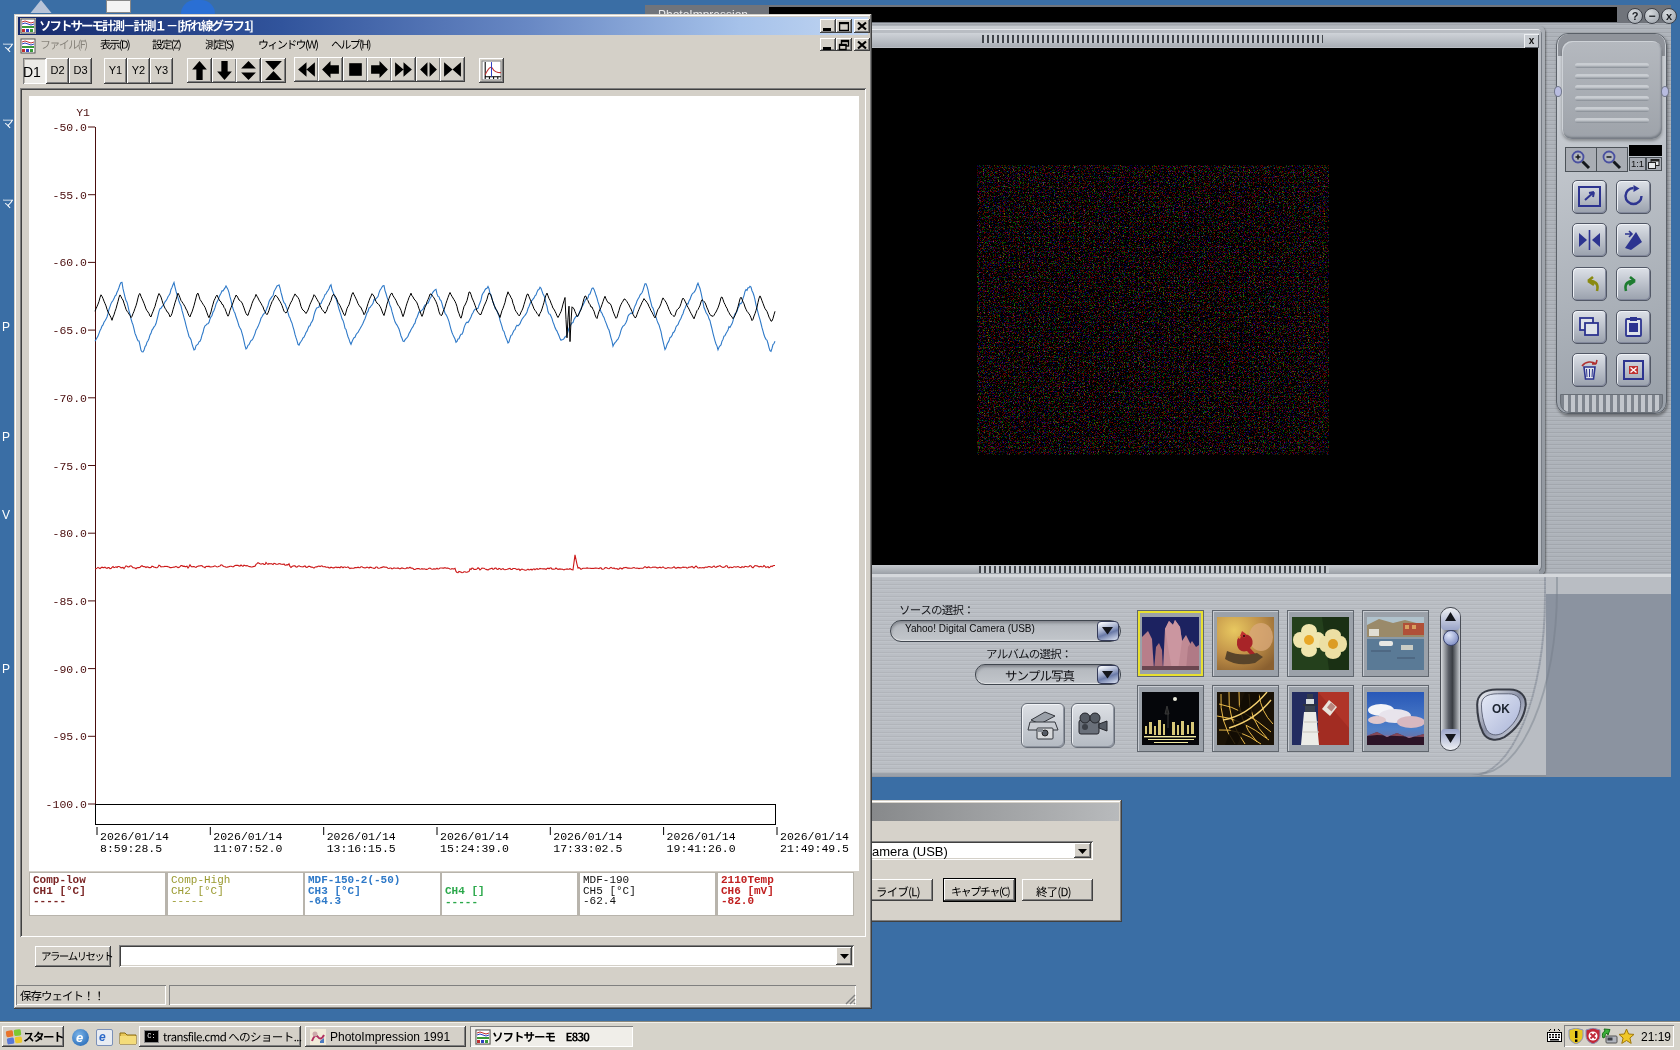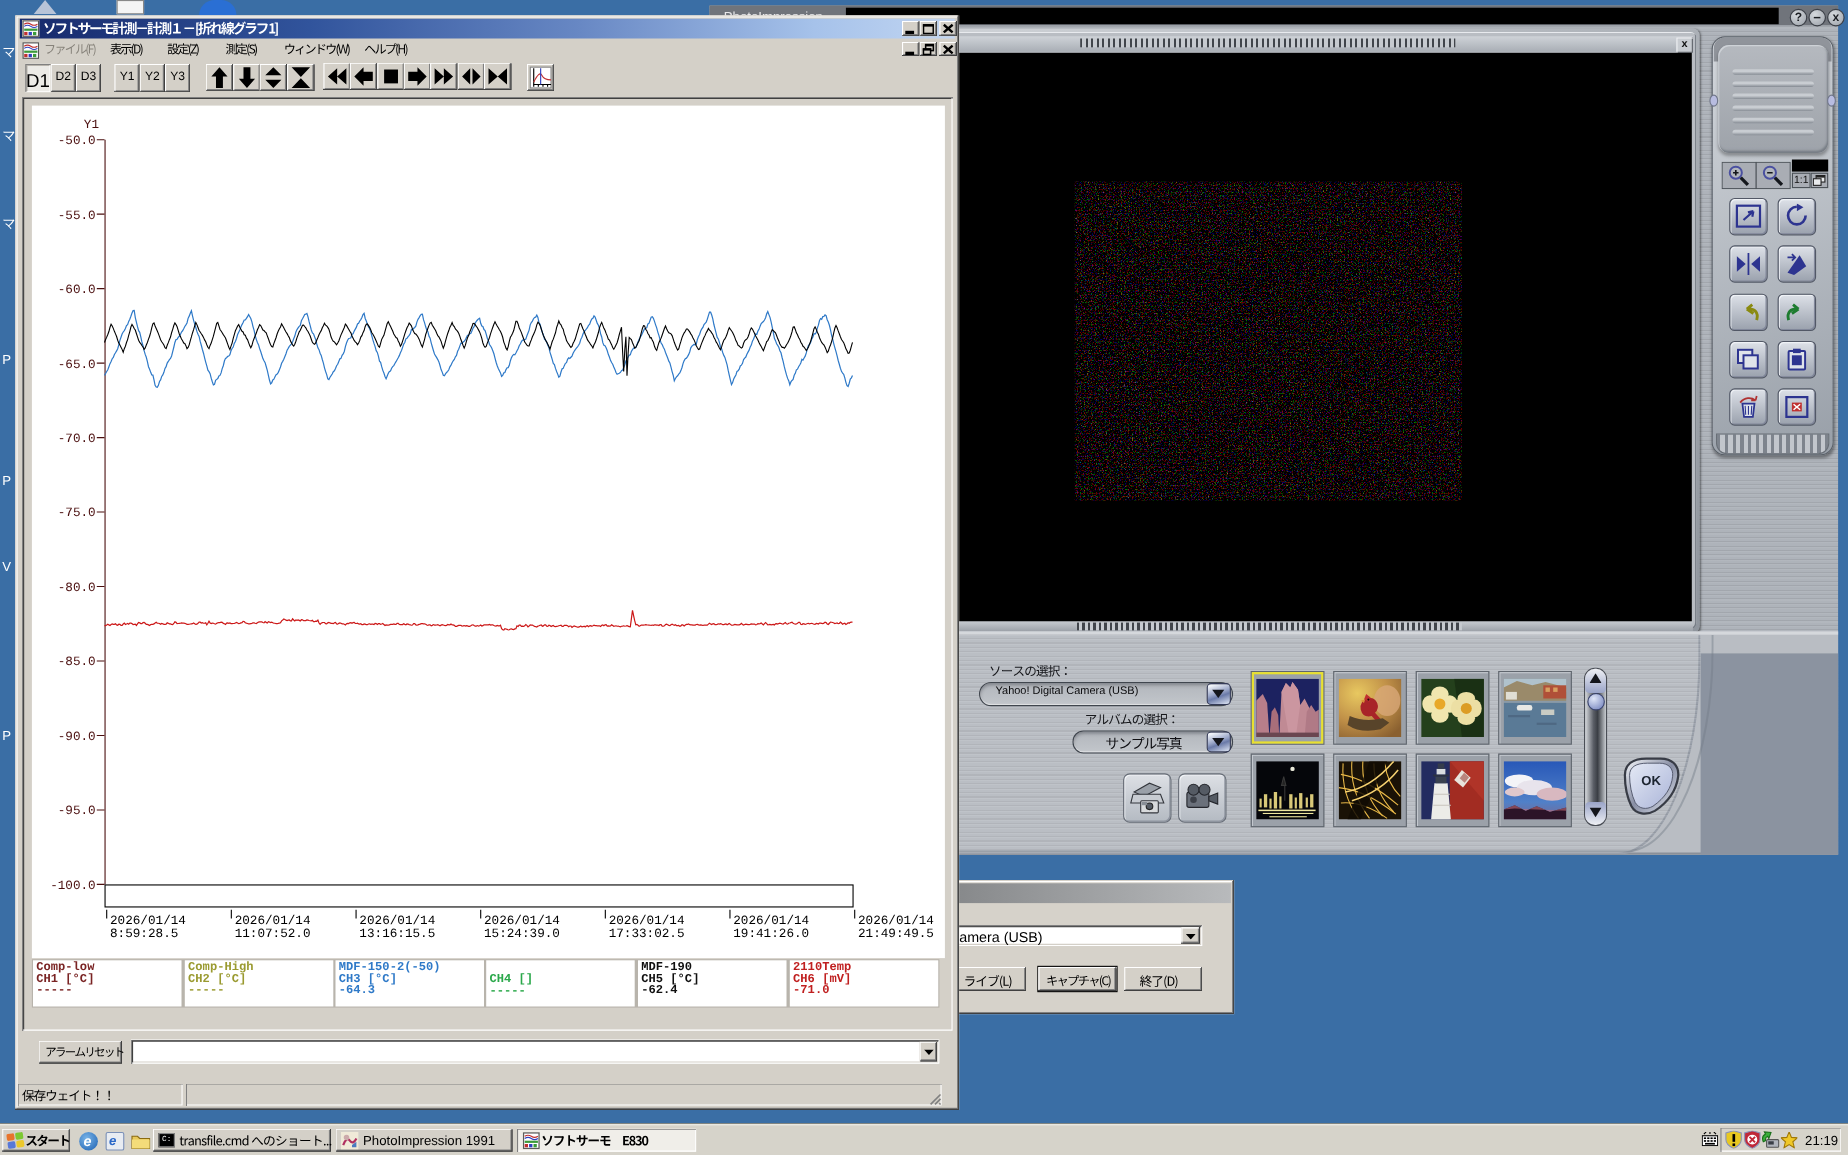--- a/index.html
+++ b/index.html
@@ -429,21 +429,21 @@
     <rect x="5.5" y="2.5" width="7" height="5.5" fill="none" stroke="#000" stroke-width="1.4"></rect>
     <rect x="5" y="2" width="8" height="2.2" fill="#000"></rect>
     <rect x="3.5" y="6.5" width="6.5" height="5" fill="#d4d0c8" stroke="#000" stroke-width="1.4"></rect>
     <rect x="3" y="6" width="7.5" height="2" fill="#000"></rect>
   </svg>
 <div class="ab out" style="left:854px;top:38px;width:16px;height:13px;"></div>
 <svg class="ab" style="left:854px;top:38px" width="16" height="13" viewBox="0 0 16 13">
     <path d="M4 3.5 l8 7 m0 -7 l-8 7" stroke="#000" stroke-width="2.2"></path>
   </svg>
 <div class="ab press" style="left:23px;top:58px;width:23px;height:26px;background:#ecebe7;"></div>
-<div class="ab" style="left:23px;top:64px;width:23px;text-align:center;font-size:17px;color:#000">D1</div>
+<div class="ab" style="left:23px;top:64px;width:23px;text-align:left;font-size:14px;color:#000">D1</div>
 <div class="ab out" style="left:46px;top:58px;width:23px;height:26px;"></div>
 <div class="ab" style="left:46px;top:64px;width:23px;text-align:center;font-size:11px;color:#000">D2</div>
 <div class="ab out" style="left:69px;top:58px;width:23px;height:26px;"></div>
 <div class="ab" style="left:69px;top:64px;width:23px;text-align:center;font-size:11px;color:#000">D3</div>
 <div class="ab out" style="left:104px;top:58px;width:23px;height:26px;"></div>
 <div class="ab" style="left:104px;top:64px;width:23px;text-align:center;font-size:11px;color:#000">Y1</div>
 <div class="ab out" style="left:127px;top:58px;width:23px;height:26px;"></div>
 <div class="ab" style="left:127px;top:64px;width:23px;text-align:center;font-size:11px;color:#000">Y2</div>
 <div class="ab out" style="left:150px;top:58px;width:23px;height:26px;"></div>
 <div class="ab" style="left:150px;top:64px;width:23px;text-align:center;font-size:11px;color:#000">Y3</div>
@@ -556,38 +556,38 @@
     <path d="M95,568.7 L96,568.7 L97,568.1 L98,567.4 L99,568.1 L100,568.6 L101,567.8 L102,567.2 L103,567.6 L104,567.6 L105,567.1 L106,568.1 L107,568.4 L108,567.5 L109,567.6 L110,568.6 L111,568.5 L112,567.3 L113,566.5 L114,567.7 L115,567.3 L116,566.8 L117,567.5 L118,566.5 L119,566.5 L120,566.9 L121,567.8 L122,567.6 L123,567.4 L124,568.6 L125,567.2 L126,565.8 L127,566.2 L128,566.9 L129,567.0 L130,566.0 L131,565.9 L132,566.6 L133,567.7 L134,567.7 L135,568.1 L136,568.7 L137,567.8 L138,567.5 L139,567.6 L140,567.2 L141,566.3 L142,565.7 L143,566.5 L144,566.6 L145,566.8 L146,567.5 L147,566.8 L148,567.1 L149,567.6 L150,567.6 L151,567.4 L152,566.2 L153,566.6 L154,567.1 L155,567.2 L156,567.7 L157,567.8 L158,566.8 L159,565.3 L160,565.7 L161,566.9 L162,566.8 L163,566.7 L164,566.6 L165,566.3 L166,566.5 L167,566.4 L168,566.7 L169,567.1 L170,567.6 L171,567.6 L172,567.5 L173,567.3 L174,567.1 L175,567.0 L176,566.4 L177,567.1 L178,567.6 L179,567.4 L180,566.7 L181,565.6 L182,565.6 L183,566.4 L184,566.1 L185,566.6 L186,566.6 L187,566.2 L188,568.0 L189,566.6 L190,564.8 L191,566.3 L192,566.9 L193,566.5 L194,566.6 L195,567.1 L196,567.4 L197,566.6 L198,566.2 L199,565.9 L200,566.0 L201,565.5 L202,565.8 L203,566.7 L204,567.1 L205,567.7 L206,566.4 L207,566.3 L208,566.6 L209,566.2 L210,566.9 L211,567.0 L212,566.8 L213,566.8 L214,566.3 L215,565.8 L216,566.4 L217,567.0 L218,566.7 L219,566.3 L220,566.0 L221,564.9 L222,565.0 L223,566.1 L224,566.5 L225,566.8 L226,567.1 L227,567.2 L228,566.9 L229,566.7 L230,566.2 L231,566.2 L232,566.6 L233,566.9 L234,566.2 L235,565.5 L236,565.4 L237,565.3 L238,565.4 L239,565.9 L240,566.2 L241,565.0 L242,565.8 L243,566.4 L244,565.2 L245,565.5 L246,565.9 L247,565.6 L248,566.1 L249,566.5 L250,566.6 L251,567.0 L252,566.9 L253,566.7 L254,566.4 L255,566.2 L256,564.4 L257,563.7 L258,562.7 L259,563.2 L260,563.8 L261,564.2 L262,563.8 L263,563.6 L264,564.5 L265,564.4 L266,562.5 L267,563.6 L268,564.4 L269,563.5 L270,563.9 L271,563.5 L272,564.0 L273,564.5 L274,563.4 L275,563.5 L276,564.3 L277,564.2 L278,564.2 L279,563.6 L280,563.8 L281,564.1 L282,564.3 L283,564.4 L284,563.9 L285,565.2 L286,565.2 L287,564.6 L288,564.8 L289,563.7 L290,566.4 L291,567.5 L292,566.5 L293,566.0 L294,565.9 L295,565.9 L296,566.9 L297,567.1 L298,566.2 L299,565.8 L300,566.3 L301,566.7 L302,566.7 L303,567.0 L304,566.2 L305,565.9 L306,567.2 L307,567.4 L308,566.7 L309,566.2 L310,566.6 L311,567.1 L312,567.1 L313,567.5 L314,568.1 L315,567.1 L316,566.7 L317,566.9 L318,566.2 L319,566.1 L320,566.6 L321,566.0 L322,565.8 L323,566.8 L324,566.8 L325,566.5 L326,567.2 L327,567.3 L328,567.0 L329,567.9 L330,567.9 L331,567.2 L332,567.4 L333,567.9 L334,567.9 L335,567.3 L336,567.1 L337,567.6 L338,567.4 L339,567.4 L340,567.8 L341,566.7 L342,566.9 L343,567.7 L344,567.0 L345,567.0 L346,567.5 L347,567.3 L348,566.8 L349,567.8 L350,568.6 L351,568.1 L352,568.2 L353,568.2 L354,568.1 L355,567.6 L356,567.6 L357,567.7 L358,567.2 L359,567.6 L360,567.7 L361,566.7 L362,566.7 L363,567.6 L364,567.8 L365,567.9 L366,567.8 L367,567.1 L368,567.6 L369,568.0 L370,567.2 L371,567.4 L372,567.8 L373,568.0 L374,568.4 L375,568.2 L376,567.0 L377,567.0 L378,568.1 L379,568.2 L380,568.0 L381,567.6 L382,567.4 L383,566.9 L384,566.9 L385,567.2 L386,567.1 L387,567.5 L388,568.2 L389,568.5 L390,568.0 L391,568.0 L392,568.9 L393,568.5 L394,567.8 L395,568.3 L396,568.3 L397,568.2 L398,567.9 L399,568.4 L400,568.9 L401,568.3 L402,567.9 L403,568.2 L404,568.5 L405,568.7 L406,568.5 L407,567.7 L408,568.1 L409,568.0 L410,567.2 L411,568.1 L412,568.1 L413,568.5 L414,569.5 L415,569.5 L416,569.0 L417,568.6 L418,568.6 L419,568.5 L420,569.2 L421,569.0 L422,568.7 L423,569.2 L424,568.8 L425,569.0 L426,569.4 L427,569.4 L428,568.9 L429,568.2 L430,568.0 L431,568.7 L432,569.2 L433,569.2 L434,568.7 L435,569.2 L436,568.9 L437,568.2 L438,569.1 L439,568.8 L440,568.0 L441,568.0 L442,568.0 L443,568.1 L444,568.1 L445,567.6 L446,568.2 L447,568.1 L448,568.0 L449,568.6 L450,569.0 L451,569.2 L452,568.5 L453,568.9 L454,569.0 L455,568.3 L456,571.5 L457,572.5 L458,572.7 L459,571.5 L460,571.8 L461,572.1 L462,572.7 L463,572.5 L464,571.8 L465,571.7 L466,572.2 L467,572.3 L468,571.7 L469,571.6 L470,568.9 L471,569.5 L472,568.2 L473,568.3 L474,569.5 L475,569.3 L476,569.5 L477,568.9 L478,567.8 L479,568.5 L480,569.9 L481,569.2 L482,568.0 L483,568.2 L484,568.2 L485,568.9 L486,569.4 L487,569.6 L488,570.1 L489,569.2 L490,568.9 L491,568.4 L492,568.1 L493,569.3 L494,569.0 L495,568.0 L496,568.1 L497,569.3 L498,569.4 L499,568.3 L500,568.7 L501,569.6 L502,569.0 L503,568.6 L504,569.5 L505,569.7 L506,569.5 L507,569.3 L508,568.9 L509,568.6 L510,568.3 L511,569.4 L512,569.5 L513,568.5 L514,568.5 L515,568.5 L516,568.9 L517,569.7 L518,569.1 L519,569.1 L520,570.4 L521,569.5 L522,569.0 L523,569.5 L524,569.8 L525,570.2 L526,570.1 L527,569.7 L528,569.1 L529,569.9 L530,569.7 L531,569.2 L532,570.0 L533,569.2 L534,568.8 L535,569.7 L536,568.9 L537,568.7 L538,569.3 L539,568.9 L540,568.4 L541,568.7 L542,568.8 L543,568.9 L544,568.9 L545,568.9 L546,569.5 L547,568.4 L548,568.1 L549,568.8 L550,568.0 L551,567.9 L552,569.2 L553,569.0 L554,569.2 L555,569.0 L556,568.0 L557,568.7 L558,569.4 L559,569.1 L560,568.9 L561,569.3 L562,569.1 L563,569.5 L564,569.9 L565,569.3 L566,569.2 L567,568.9 L568,569.3 L569,569.1 L570,568.7 L571,569.2 L572,569.7 L573,569.9 L574,562.4 L575,554.9 L576,559.7 L577,564.3 L578,568.0 L579,567.7 L580,568.3 L581,569.3 L582,568.8 L583,568.2 L584,568.2 L585,568.3 L586,568.2 L587,567.9 L588,568.1 L589,568.2 L590,568.3 L591,568.4 L592,568.5 L593,568.2 L594,568.5 L595,568.1 L596,568.0 L597,568.3 L598,568.2 L599,568.7 L600,567.9 L601,567.9 L602,569.2 L603,569.3 L604,568.9 L605,567.8 L606,567.5 L607,568.0 L608,568.5 L609,568.7 L610,568.0 L611,567.4 L612,568.0 L613,568.5 L614,568.0 L615,568.7 L616,568.8 L617,568.5 L618,569.4 L619,569.0 L620,567.9 L621,568.3 L622,569.0 L623,568.2 L624,567.6 L625,567.7 L626,567.3 L627,567.9 L628,568.1 L629,568.0 L630,568.3 L631,568.2 L632,568.2 L633,567.7 L634,567.6 L635,568.1 L636,568.3 L637,568.1 L638,568.3 L639,568.6 L640,568.3 L641,568.3 L642,568.3 L643,568.3 L644,567.4 L645,566.6 L646,567.2 L647,567.8 L648,567.1 L649,566.9 L650,567.8 L651,567.8 L652,567.6 L653,567.1 L654,567.3 L655,567.0 L656,567.3 L657,567.9 L658,567.9 L659,567.4 L660,567.1 L661,567.9 L662,567.4 L663,566.8 L664,567.6 L665,568.3 L666,568.4 L667,568.1 L668,567.6 L669,567.8 L670,568.0 L671,568.0 L672,568.0 L673,567.6 L674,566.7 L675,567.7 L676,568.3 L677,567.7 L678,567.4 L679,567.6 L680,567.9 L681,567.9 L682,567.6 L683,567.1 L684,567.4 L685,567.3 L686,567.3 L687,568.1 L688,567.7 L689,567.0 L690,567.2 L691,566.9 L692,566.4 L693,567.2 L694,568.0 L695,566.9 L696,566.0 L697,566.9 L698,568.0 L699,567.9 L700,567.6 L701,568.0 L702,567.8 L703,567.6 L704,568.1 L705,567.2 L706,567.0 L707,567.4 L708,566.8 L709,566.5 L710,566.8 L711,567.1 L712,567.3 L713,566.6 L714,566.0 L715,567.1 L716,567.4 L717,566.6 L718,566.4 L719,566.0 L720,565.6 L721,566.6 L722,567.1 L723,567.4 L724,567.3 L725,566.7 L726,565.7 L727,565.7 L728,567.6 L729,567.9 L730,567.0 L731,567.2 L732,567.6 L733,567.3 L734,566.8 L735,566.7 L736,567.2 L737,566.8 L738,566.6 L739,567.1 L740,567.4 L741,567.6 L742,566.7 L743,567.0 L744,567.3 L745,566.4 L746,566.5 L747,566.7 L748,567.0 L749,566.5 L750,565.6 L751,566.0 L752,567.2 L753,567.7 L754,566.6 L755,565.5 L756,565.7 L757,565.9 L758,566.3 L759,566.9 L760,566.6 L761,566.3 L762,567.0 L763,566.7 L764,565.6 L765,566.4 L766,567.5 L767,566.9 L768,566.6 L769,567.7 L770,567.1 L771,566.1 L772,566.6 L773,565.8 L774,565.5 L775,565.5" fill="none" stroke="#cc1818" stroke-width="1.1"></path>
     <path d="M95,341.2 L96,339.6 L97,337.7 L98,336.1 L99,333.4 L100,330.6 L101,328.7 L102,326.1 L103,324.9 L104,322.2 L105,320.7 L106,319.0 L107,317.0 L108,313.5 L109,309.4 L110,306.6 L111,303.6 L112,301.8 L113,300.5 L114,298.6 L115,296.0 L116,295.1 L117,292.2 L118,290.2 L119,287.5 L120,284.5 L121,282.4 L122,282.3 L123,288.7 L124,292.9 L125,297.0 L126,300.6 L127,302.1 L128,306.2 L129,310.8 L130,314.3 L131,318.8 L132,322.2 L133,324.8 L134,328.8 L135,333.4 L136,335.7 L137,338.5 L138,340.8 L139,341.0 L140,345.3 L141,350.3 L142,351.8 L143,352.0 L144,350.3 L145,346.8 L146,345.4 L147,342.2 L148,340.8 L149,338.5 L150,334.9 L151,333.3 L152,330.1 L153,328.6 L154,326.9 L155,325.8 L156,323.6 L157,319.7 L158,315.7 L159,311.3 L160,308.7 L161,308.4 L162,306.7 L163,305.7 L164,304.1 L165,301.8 L166,300.7 L167,298.9 L168,296.8 L169,295.3 L170,293.6 L171,289.4 L172,287.4 L173,284.7 L174,282.5 L175,287.1 L176,291.2 L177,294.6 L178,297.7 L179,301.3 L180,303.8 L181,305.8 L182,310.4 L183,313.9 L184,317.7 L185,321.1 L186,325.3 L187,329.2 L188,332.6 L189,336.5 L190,337.9 L191,339.7 L192,343.8 L193,347.0 L194,349.9 L195,349.4 L196,345.7 L197,344.9 L198,344.1 L199,341.8 L200,341.3 L201,339.0 L202,335.1 L203,332.5 L204,328.2 L205,325.8 L206,325.2 L207,323.9 L208,323.7 L209,322.4 L210,318.9 L211,316.8 L212,315.5 L213,312.1 L214,310.5 L215,307.7 L216,304.1 L217,302.1 L218,300.0 L219,297.3 L220,295.1 L221,293.2 L222,290.9 L223,290.9 L224,289.4 L225,287.9 L226,286.0 L227,287.7 L228,289.6 L229,292.6 L230,296.9 L231,300.4 L232,305.1 L233,308.5 L234,311.4 L235,313.3 L236,316.8 L237,319.5 L238,322.7 L239,326.0 L240,328.0 L241,329.7 L242,333.2 L243,336.7 L244,341.2 L245,345.7 L246,349.0 L247,348.0 L248,345.4 L249,344.7 L250,342.6 L251,340.6 L252,340.1 L253,338.5 L254,336.1 L255,333.6 L256,330.2 L257,328.5 L258,326.6 L259,324.1 L260,321.6 L261,318.3 L262,316.7 L263,314.9 L264,313.7 L265,312.6 L266,310.6 L267,308.0 L268,305.5 L269,301.8 L270,299.6 L271,298.1 L272,296.7 L273,295.8 L274,291.6 L275,289.8 L276,287.9 L277,285.9 L278,285.6 L279,284.9 L280,288.0 L281,292.4 L282,296.0 L283,300.0 L284,302.7 L285,303.5 L286,306.2 L287,308.7 L288,312.7 L289,316.2 L290,317.9 L291,321.1 L292,323.1 L293,326.8 L294,330.1 L295,334.4 L296,337.7 L297,340.6 L298,344.4 L299,345.1 L300,342.9 L301,341.5 L302,340.0 L303,337.9 L304,337.1 L305,335.0 L306,332.5 L307,331.2 L308,328.6 L309,326.2 L310,325.8 L311,323.0 L312,321.7 L313,319.5 L314,315.1 L315,311.8 L316,309.3 L317,307.7 L318,307.5 L319,307.0 L320,303.8 L321,303.5 L322,301.0 L323,299.2 L324,297.4 L325,294.5 L326,293.9 L327,291.8 L328,290.5 L329,288.7 L330,286.0 L331,284.8 L332,289.5 L333,291.9 L334,294.7 L335,297.3 L336,298.6 L337,301.5 L338,305.4 L339,309.0 L340,312.2 L341,315.1 L342,318.8 L343,320.4 L344,323.7 L345,328.3 L346,329.4 L347,333.3 L348,336.7 L349,339.1 L350,342.3 L351,344.3 L352,341.8 L353,339.4 L354,337.7 L355,337.3 L356,334.8 L357,333.3 L358,332.4 L359,330.5 L360,328.8 L361,327.0 L362,325.2 L363,323.3 L364,320.7 L365,318.7 L366,315.8 L367,312.8 L368,311.4 L369,308.0 L370,307.5 L371,306.0 L372,304.8 L373,303.3 L374,299.6 L375,299.9 L376,298.6 L377,297.7 L378,296.6 L379,292.8 L380,290.3 L381,288.7 L382,287.0 L383,285.8 L384,285.6 L385,290.6 L386,293.5 L387,297.1 L388,300.1 L389,301.5 L390,305.6 L391,307.4 L392,311.7 L393,315.2 L394,318.6 L395,321.8 L396,323.6 L397,325.1 L398,326.9 L399,329.0 L400,332.3 L401,336.0 L402,338.3 L403,341.2 L404,341.6 L405,339.9 L406,338.6 L407,337.6 L408,336.2 L409,333.5 L410,331.9 L411,329.8 L412,328.0 L413,326.7 L414,324.3 L415,323.2 L416,319.3 L417,317.5 L418,314.7 L419,311.9 L420,312.1 L421,310.9 L422,310.2 L423,309.1 L424,306.8 L425,304.9 L426,304.8 L427,303.3 L428,303.2 L429,301.0 L430,298.4 L431,297.0 L432,293.8 L433,292.1 L434,290.9 L435,289.9 L436,289.3 L437,293.9 L438,296.4 L439,296.8 L440,299.6 L441,300.5 L442,303.7 L443,307.5 L444,309.8 L445,313.2 L446,314.6 L447,316.4 L448,318.9 L449,321.6 L450,325.6 L451,329.3 L452,332.5 L453,334.9 L454,337.0 L455,339.0 L456,342.2 L457,341.3 L458,338.9 L459,338.7 L460,336.0 L461,334.3 L462,334.2 L463,332.1 L464,327.9 L465,325.1 L466,323.2 L467,322.2 L468,322.5 L469,320.9 L470,318.9 L471,317.0 L472,314.3 L473,312.7 L474,310.6 L475,309.2 L476,309.2 L477,308.7 L478,308.3 L479,305.2 L480,302.7 L481,300.1 L482,295.3 L483,293.2 L484,291.9 L485,289.8 L486,288.6 L487,288.3 L488,286.4 L489,288.6 L490,293.6 L491,294.8 L492,298.7 L493,302.3 L494,304.2 L495,308.3 L496,309.3 L497,311.1 L498,313.9 L499,315.8 L500,320.3 L501,323.4 L502,326.7 L503,330.3 L504,331.4 L505,334.9 L506,337.7 L507,340.1 L508,342.9 L509,341.9 L510,338.2 L511,335.3 L512,334.9 L513,332.4 L514,330.3 L515,329.7 L516,326.7 L517,325.3 L518,325.9 L519,324.8 L520,323.7 L521,321.2 L522,319.3 L523,317.8 L524,316.5 L525,315.3 L526,313.9 L527,312.0 L528,308.5 L529,306.5 L530,303.7 L531,301.5 L532,300.5 L533,299.1 L534,297.9 L535,295.8 L536,294.9 L537,292.1 L538,290.0 L539,289.4 L540,287.2 L541,288.3 L542,291.1 L543,294.0 L544,295.7 L545,298.7 L546,303.4 L547,306.3 L548,311.5 L549,313.9 L550,314.3 L551,316.2 L552,318.6 L553,322.1 L554,324.5 L555,327.6 L556,329.6 L557,331.1 L558,333.6 L559,335.8 L560,338.6 L561,340.2 L562,339.8 L563,339.4 L564,338.6 L565,337.0 L566,336.4 L567,334.2 L568,331.6 L569,328.1 L570,326.3 L571,324.5 L572,322.9 L573,322.6 L574,319.4 L575,317.9 L576,316.5 L577,316.3 L578,316.0 L579,313.4 L580,311.0 L581,308.7 L582,306.5 L583,305.1 L584,302.9 L585,300.8 L586,298.9 L587,298.5 L588,297.9 L589,294.4 L590,294.0 L591,291.1 L592,288.3 L593,287.9 L594,289.4 L595,292.2 L596,295.3 L597,298.1 L598,301.9 L599,304.9 L600,308.5 L601,311.9 L602,313.3 L603,315.7 L604,317.4 L605,320.4 L606,322.9 L607,325.5 L608,328.3 L609,330.0 L610,333.8 L611,337.8 L612,341.1 L613,346.2 L614,344.1 L615,342.6 L616,341.6 L617,340.1 L618,339.1 L619,336.9 L620,334.1 L621,330.3 L622,327.8 L623,326.1 L624,325.6 L625,324.2 L626,322.4 L627,320.0 L628,316.2 L629,314.7 L630,313.8 L631,313.0 L632,313.6 L633,312.6 L634,308.6 L635,305.9 L636,304.1 L637,300.9 L638,299.0 L639,297.6 L640,295.1 L641,293.9 L642,292.8 L643,290.2 L644,286.9 L645,283.8 L646,283.8 L647,286.4 L648,289.8 L649,295.0 L650,299.0 L651,302.9 L652,306.8 L653,308.1 L654,311.3 L655,315.4 L656,317.1 L657,320.4 L658,323.1 L659,324.9 L660,328.3 L661,331.7 L662,336.8 L663,341.2 L664,345.5 L665,349.6 L666,347.8 L667,344.5 L668,342.6 L669,340.9 L670,337.6 L671,337.0 L672,335.6 L673,332.7 L674,332.0 L675,330.3 L676,326.9 L677,325.5 L678,324.6 L679,322.0 L680,320.1 L681,318.3 L682,315.5 L683,313.7 L684,310.3 L685,308.4 L686,305.7 L687,303.7 L688,304.0 L689,301.0 L690,299.4 L691,296.5 L692,294.2 L693,293.2 L694,292.3 L695,290.9 L696,288.8 L697,285.3 L698,283.2 L699,286.0 L700,288.5 L701,292.6 L702,297.3 L703,302.2 L704,307.6 L705,309.7 L706,312.5 L707,314.0 L708,315.7 L709,318.8 L710,320.7 L711,325.0 L712,328.8 L713,333.3 L714,337.2 L715,340.8 L716,344.0 L717,346.1 L718,349.8 L719,347.2 L720,345.9 L721,345.0 L722,341.2 L723,339.4 L724,336.2 L725,335.6 L726,333.4 L727,331.8 L728,330.0 L729,326.6 L730,327.4 L731,325.5 L732,323.8 L733,320.8 L734,316.7 L735,313.9 L736,313.2 L737,311.2 L738,308.1 L739,306.3 L740,303.4 L741,303.6 L742,302.3 L743,298.3 L744,295.6 L745,291.4 L746,289.6 L747,290.3 L748,287.8 L749,287.7 L750,286.2 L751,287.0 L752,290.7 L753,292.8 L754,295.7 L755,299.8 L756,304.8 L757,308.4 L758,312.6 L759,316.3 L760,319.7 L761,323.5 L762,327.7 L763,331.1 L764,334.8 L765,337.6 L766,339.3 L767,340.2 L768,343.5 L769,347.6 L770,350.6 L771,351.3 L772,348.4 L773,344.6 L774,343.5 L775,341.3" fill="none" stroke="#2e79c8" stroke-width="1.1"></path>
     <path d="M95,311.3 L96,308.7 L97,306.5 L98,304.1 L99,301.4 L100,297.5 L101,294.8 L102,296.3 L103,298.5 L104,301.2 L105,303.5 L106,305.9 L107,309.3 L108,311.9 L109,313.7 L110,315.6 L111,317.6 L112,320.3 L113,317.0 L114,314.8 L115,311.4 L116,308.7 L117,304.9 L118,301.4 L119,297.3 L120,294.9 L121,296.6 L122,298.7 L123,300.0 L124,303.2 L125,306.2 L126,309.3 L127,311.2 L128,312.4 L129,314.1 L130,315.5 L131,317.6 L132,316.3 L133,313.6 L134,311.3 L135,308.3 L136,305.7 L137,302.2 L138,297.9 L139,294.4 L140,293.5 L141,296.4 L142,298.6 L143,300.9 L144,303.3 L145,306.0 L146,308.9 L147,310.7 L148,312.0 L149,313.6 L150,316.1 L151,316.9 L152,313.9 L153,311.5 L154,308.8 L155,306.4 L156,302.5 L157,299.4 L158,295.9 L159,293.5 L160,295.1 L161,297.1 L162,300.3 L163,303.6 L164,306.0 L165,308.2 L166,309.7 L167,311.8 L168,312.3 L169,314.2 L170,316.9 L171,315.8 L172,313.5 L173,309.6 L174,306.3 L175,302.7 L176,299.7 L177,296.2 L178,293.2 L179,295.1 L180,297.7 L181,300.5 L182,301.8 L183,303.4 L184,304.9 L185,306.7 L186,309.0 L187,310.7 L188,313.4 L189,315.7 L190,316.9 L191,314.0 L192,311.9 L193,308.8 L194,305.6 L195,301.8 L196,297.8 L197,294.0 L198,293.2 L199,296.2 L200,299.5 L201,300.9 L202,302.5 L203,304.2 L204,305.7 L205,307.3 L206,310.0 L207,312.8 L208,315.7 L209,317.7 L210,314.7 L211,311.9 L212,307.6 L213,304.2 L214,300.7 L215,298.7 L216,296.4 L217,295.1 L218,297.4 L219,299.3 L220,301.2 L221,301.8 L222,304.3 L223,304.7 L224,307.4 L225,308.7 L226,311.5 L227,314.2 L228,316.2 L229,314.2 L230,310.3 L231,307.7 L232,305.2 L233,302.8 L234,299.8 L235,297.7 L236,295.1 L237,296.0 L238,297.9 L239,300.0 L240,300.5 L241,301.8 L242,302.6 L243,305.3 L244,307.9 L245,310.9 L246,313.4 L247,315.0 L248,315.4 L249,312.1 L250,309.5 L251,306.8 L252,303.4 L253,300.9 L254,298.9 L255,297.3 L256,294.4 L257,296.2 L258,297.9 L259,300.1 L260,301.8 L261,303.3 L262,305.3 L263,306.9 L264,309.9 L265,311.7 L266,313.6 L267,314.7 L268,312.9 L269,310.2 L270,306.9 L271,304.4 L272,301.7 L273,300.2 L274,297.9 L275,295.6 L276,295.5 L277,296.8 L278,298.0 L279,300.0 L280,301.4 L281,303.3 L282,305.5 L283,308.4 L284,311.2 L285,312.4 L286,313.0 L287,311.7 L288,309.1 L289,306.8 L290,304.3 L291,302.2 L292,300.6 L293,297.9 L294,296.1 L295,293.9 L296,295.6 L297,296.2 L298,297.6 L299,299.3 L300,302.6 L301,306.4 L302,308.7 L303,310.2 L304,310.8 L305,312.1 L306,313.5 L307,311.9 L308,310.0 L309,307.2 L310,304.4 L311,302.2 L312,300.0 L313,297.7 L314,294.7 L315,295.8 L316,297.6 L317,299.3 L318,301.2 L319,302.6 L320,305.4 L321,307.5 L322,309.5 L323,310.8 L324,311.7 L325,313.3 L326,311.8 L327,309.7 L328,306.4 L329,305.1 L330,302.4 L331,300.5 L332,296.8 L333,294.8 L334,294.5 L335,296.0 L336,297.6 L337,299.7 L338,302.5 L339,303.9 L340,305.6 L341,307.8 L342,310.0 L343,312.4 L344,314.7 L345,315.6 L346,312.1 L347,308.5 L348,306.5 L349,304.8 L350,301.3 L351,297.6 L352,294.1 L353,292.5 L354,294.7 L355,296.7 L356,298.8 L357,300.9 L358,303.6 L359,305.2 L360,306.9 L361,307.4 L362,310.0 L363,311.8 L364,314.7 L365,313.2 L366,310.1 L367,306.9 L368,303.5 L369,300.7 L370,298.0 L371,296.1 L372,293.7 L373,294.9 L374,296.2 L375,299.2 L376,301.4 L377,303.2 L378,303.7 L379,304.8 L380,306.4 L381,308.3 L382,311.0 L383,313.7 L384,315.5 L385,312.0 L386,308.5 L387,304.1 L388,301.2 L389,298.4 L390,295.8 L391,293.7 L392,293.1 L393,295.7 L394,297.2 L395,298.8 L396,300.5 L397,303.0 L398,305.1 L399,306.3 L400,308.1 L401,310.3 L402,313.8 L403,316.6 L404,313.9 L405,310.2 L406,306.5 L407,303.2 L408,300.5 L409,297.5 L410,295.6 L411,293.2 L412,295.8 L413,296.9 L414,299.0 L415,300.0 L416,301.3 L417,302.9 L418,305.6 L419,308.7 L420,311.3 L421,314.1 L422,316.4 L423,314.0 L424,310.3 L425,307.1 L426,305.1 L427,301.8 L428,299.5 L429,297.1 L430,294.1 L431,294.0 L432,295.1 L433,296.7 L434,297.9 L435,299.9 L436,301.7 L437,304.4 L438,307.6 L439,311.8 L440,314.3 L441,315.6 L442,315.0 L443,311.9 L444,309.4 L445,306.8 L446,303.3 L447,300.4 L448,297.5 L449,294.8 L450,292.5 L451,294.6 L452,296.4 L453,298.0 L454,299.7 L455,301.3 L456,303.6 L457,306.6 L458,311.0 L459,313.5 L460,316.5 L461,318.2 L462,315.1 L463,310.4 L464,306.6 L465,305.0 L466,302.9 L467,300.5 L468,296.5 L469,292.1 L470,292.1 L471,294.5 L472,297.9 L473,300.1 L474,302.4 L475,305.2 L476,307.9 L477,311.0 L478,312.3 L479,313.8 L480,314.5 L481,314.5 L482,311.4 L483,309.0 L484,306.2 L485,304.0 L486,301.8 L487,299.2 L488,295.3 L489,292.9 L490,293.9 L491,295.8 L492,298.9 L493,302.0 L494,305.2 L495,307.0 L496,309.3 L497,311.0 L498,312.9 L499,315.0 L500,317.5 L501,314.0 L502,310.5 L503,308.3 L504,305.4 L505,302.5 L506,297.8 L507,295.0 L508,291.8 L509,294.3 L510,295.2 L511,297.7 L512,299.2 L513,303.5 L514,305.9 L515,309.6 L516,311.4 L517,312.8 L518,314.4 L519,315.8 L520,314.9 L521,312.1 L522,310.3 L523,308.0 L524,304.5 L525,301.2 L526,297.8 L527,294.4 L528,294.0 L529,296.6 L530,299.1 L531,301.0 L532,303.8 L533,306.1 L534,308.8 L535,310.3 L536,311.6 L537,313.4 L538,314.5 L539,316.3 L540,313.4 L541,311.7 L542,308.9 L543,305.7 L544,302.3 L545,298.1 L546,295.1 L547,293.1 L548,295.8 L549,298.5 L550,300.2 L551,303.1 L552,305.3 L553,308.3 L554,309.2 L555,311.3 L556,313.3 L557,315.9 L558,317.5 L559,315.7 L560,313.6 L561,311.6 L562,308.2 L563,304.1 L564,300.8 L565,297.5 L566,319.6 L567,337.8 L568,317.9 L569,306.2 L570,341.6 L571,321.5 L572,306.8 L573,307.9 L574,308.7 L575,311.6 L576,313.8 L577,316.5 L578,315.8 L579,313.8 L580,311.6 L581,309.7 L582,306.5 L583,302.3 L584,298.6 L585,296.0 L586,296.3 L587,299.4 L588,300.6 L589,303.2 L590,304.5 L591,307.1 L592,306.9 L593,309.4 L594,311.2 L595,314.8 L596,317.3 L597,318.5 L598,314.8 L599,311.5 L600,309.3 L601,307.4 L602,304.5 L603,301.6 L604,298.6 L605,296.3 L606,298.9 L607,300.9 L608,302.6 L609,303.0 L610,303.5 L611,305.1 L612,308.0 L613,311.2 L614,313.8 L615,316.2 L616,318.3 L617,317.2 L618,313.5 L619,310.4 L620,306.9 L621,304.6 L622,302.6 L623,301.1 L624,299.1 L625,299.1 L626,300.4 L627,301.7 L628,303.5 L629,305.0 L630,307.3 L631,309.0 L632,311.5 L633,314.3 L634,316.1 L635,317.8 L636,317.3 L637,314.4 L638,311.7 L639,309.3 L640,306.9 L641,304.9 L642,302.4 L643,300.8 L644,298.6 L645,300.1 L646,301.0 L647,302.6 L648,304.0 L649,306.5 L650,308.3 L651,310.8 L652,312.2 L653,314.3 L654,316.3 L655,317.9 L656,315.4 L657,312.0 L658,309.3 L659,308.1 L660,306.1 L661,303.7 L662,300.3 L663,297.9 L664,299.4 L665,300.7 L666,302.2 L667,304.4 L668,306.7 L669,309.6 L670,311.4 L671,314.0 L672,314.6 L673,315.6 L674,316.5 L675,315.7 L676,312.1 L677,309.9 L678,308.8 L679,308.1 L680,306.3 L681,303.6 L682,300.1 L683,298.1 L684,299.2 L685,301.2 L686,303.2 L687,305.5 L688,307.3 L689,309.1 L690,311.3 L691,313.3 L692,315.0 L693,317.0 L694,318.8 L695,316.1 L696,313.5 L697,310.6 L698,309.6 L699,307.5 L700,305.3 L701,301.9 L702,299.7 L703,300.6 L704,301.6 L705,302.5 L706,305.0 L707,307.8 L708,309.9 L709,312.7 L710,314.3 L711,315.8 L712,315.7 L713,316.5 L714,315.3 L715,313.4 L716,312.0 L717,309.9 L718,307.8 L719,305.0 L720,301.8 L721,297.5 L722,297.0 L723,299.5 L724,302.6 L725,304.4 L726,306.8 L727,308.3 L728,311.1 L729,312.6 L730,314.8 L731,315.6 L732,317.1 L733,318.7 L734,317.3 L735,315.5 L736,312.6 L737,310.1 L738,306.6 L739,302.8 L740,298.8 L741,297.2 L742,299.2 L743,302.0 L744,303.8 L745,307.0 L746,309.3 L747,311.3 L748,312.7 L749,313.6 L750,315.5 L751,317.8 L752,320.6 L753,319.3 L754,316.0 L755,313.6 L756,310.5 L757,307.0 L758,302.4 L759,298.2 L760,295.9 L761,298.0 L762,300.8 L763,303.4 L764,306.1 L765,308.6 L766,310.0 L767,311.5 L768,314.1 L769,317.1 L770,318.9 L771,321.2 L772,320.9 L773,318.4 L774,314.7 L775,311.3" fill="none" stroke="#000" stroke-width="1"></path>
   </svg>
 <div class="ab" style="left:29px;top:872px;width:825px;height:44px;background:#b8b4ac"></div>
 <div class="ab" style="left:30px;top:873px;width:135px;height:42px;background:#fff"></div>
 <div class="ab mono" style="left:33px;top:875px;font-size:11px;line-height:10.5px;font-weight:bold;color:#7a2424;white-space:pre">Comp-low
 CH1 [°C]
 -----</div>
 <div class="ab" style="left:168px;top:873px;width:135px;height:42px;background:#fff"></div>
-<div class="ab mono" style="left:171px;top:875px;font-size:11px;line-height:10.5px;font-weight:bold;color:#9a9a30;white-space:pre">Comp-High
+<div class="ab mono" style="left:171px;top:875px;font-size:11px;line-height:10.5px;font-weight:normal;color:#9a9a30;white-space:pre">Comp-High
 CH2 [°C]
 -----</div>
 <div class="ab" style="left:305px;top:873px;width:135px;height:42px;background:#fff"></div>
 <div class="ab mono" style="left:308px;top:875px;font-size:11px;line-height:10.5px;font-weight:bold;color:#2e79c8;white-space:pre">MDF-150-2(-50)
 CH3 [°C]
 -64.3</div>
 <div class="ab" style="left:442px;top:873px;width:135px;height:42px;background:#fff"></div>
 <div class="ab mono" style="left:445px;top:886px;font-size:11px;line-height:10.5px;font-weight:bold;color:#2aa84a;white-space:pre">CH4 []
 -----</div>
 <div class="ab" style="left:580px;top:873px;width:135px;height:42px;background:#fff"></div>
-<div class="ab mono" style="left:583px;top:875px;font-size:11px;line-height:10.5px;font-weight:bold;color:#101010;white-space:pre">MDF-190
+<div class="ab mono" style="left:583px;top:875px;font-size:11px;line-height:10.5px;font-weight:normal;color:#101010;white-space:pre">MDF-190
 CH5 [°C]
 -62.4</div>
 <div class="ab" style="left:718px;top:873px;width:135px;height:42px;background:#fff"></div>
 <div class="ab mono" style="left:721px;top:875px;font-size:11px;line-height:10.5px;font-weight:bold;color:#c02020;white-space:pre">2110Temp
 CH6 [mV]
--71.0</div>
+-82.0</div>
 <div class="ab out" style="left:35px;top:946px;width:76px;height:21px;"></div>
 <svg class="ab" style="left:41px;top:948px" width="74" height="16" viewBox="0 -12.1 74 16">
     <path d="M9.8 -7.1Q9.7 -7.0 9.6 -6.9Q9.6 -6.8 9.5 -6.7Q9.3 -6.4 8.9 -5.8Q8.5 -5.3 8.0 -4.8Q7.5 -4.2 6.9 -3.8L6.2 -4.4Q6.5 -4.6 6.9 -4.9Q7.3 -5.2 7.6 -5.5Q7.9 -5.9 8.1 -6.2Q8.4 -6.5 8.5 -6.7Q8.3 -6.7 7.9 -6.7Q7.6 -6.7 7.1 -6.7Q6.6 -6.7 6.0 -6.7Q5.4 -6.7 4.8 -6.7Q4.3 -6.7 3.8 -6.7Q3.3 -6.7 2.9 -6.7Q2.6 -6.7 2.5 -6.7Q2.2 -6.7 1.9 -6.7Q1.6 -6.7 1.3 -6.7V-7.6Q1.6 -7.6 1.9 -7.6Q2.2 -7.5 2.5 -7.5Q2.6 -7.5 3.0 -7.5Q3.3 -7.5 3.8 -7.5Q4.3 -7.5 4.9 -7.5Q5.5 -7.5 6.1 -7.5Q6.6 -7.5 7.2 -7.5Q7.7 -7.5 8.0 -7.5Q8.4 -7.5 8.5 -7.5Q8.6 -7.5 8.8 -7.5Q8.9 -7.5 9.0 -7.6Q9.2 -7.6 9.3 -7.6ZM5.6 -5.7Q5.6 -4.9 5.5 -4.1Q5.5 -3.4 5.3 -2.7Q5.2 -2.1 4.8 -1.5Q4.5 -1.0 4.0 -0.5Q3.5 -0.0 2.7 0.4L1.9 -0.2Q2.1 -0.3 2.4 -0.4Q2.6 -0.6 2.8 -0.7Q3.4 -1.1 3.8 -1.5Q4.2 -2.0 4.4 -2.5Q4.6 -3.1 4.6 -3.7Q4.7 -4.3 4.7 -5.0Q4.7 -5.1 4.7 -5.3Q4.7 -5.5 4.6 -5.7Z M11.3 -7.8Q11.5 -7.8 11.8 -7.8Q12.0 -7.8 12.3 -7.8Q12.4 -7.8 12.8 -7.8Q13.3 -7.8 13.8 -7.8Q14.3 -7.8 14.8 -7.8Q15.4 -7.8 15.8 -7.8Q16.2 -7.8 16.4 -7.8Q16.6 -7.8 16.9 -7.8Q17.2 -7.8 17.4 -7.8V-6.9Q17.2 -7.0 16.9 -7.0Q16.7 -7.0 16.4 -7.0Q16.2 -7.0 15.8 -7.0Q15.4 -7.0 14.9 -7.0Q14.3 -7.0 13.8 -7.0Q13.3 -7.0 12.9 -7.0Q12.4 -7.0 12.3 -7.0Q12.0 -7.0 11.8 -7.0Q11.5 -7.0 11.3 -6.9ZM18.1 -5.1Q18.1 -5.0 18.0 -4.9Q18.0 -4.8 18.0 -4.7Q17.8 -4.0 17.4 -3.2Q17.0 -2.4 16.4 -1.8Q15.6 -0.9 14.7 -0.4Q13.7 0.2 12.7 0.4L12.0 -0.3Q13.2 -0.5 14.1 -1.0Q15.1 -1.5 15.7 -2.2Q16.2 -2.7 16.5 -3.4Q16.8 -4.0 17.0 -4.6Q16.9 -4.6 16.5 -4.6Q16.2 -4.6 15.8 -4.6Q15.3 -4.6 14.8 -4.6Q14.2 -4.6 13.7 -4.6Q13.2 -4.6 12.7 -4.6Q12.2 -4.6 11.9 -4.6Q11.6 -4.6 11.4 -4.6Q11.2 -4.6 10.9 -4.6Q10.7 -4.5 10.4 -4.5V-5.4Q10.7 -5.4 10.9 -5.4Q11.2 -5.3 11.4 -5.3Q11.5 -5.3 11.9 -5.3Q12.2 -5.3 12.6 -5.3Q13.1 -5.3 13.6 -5.3Q14.2 -5.3 14.7 -5.3Q15.2 -5.3 15.7 -5.3Q16.2 -5.3 16.5 -5.3Q16.8 -5.3 16.9 -5.3Q17.1 -5.3 17.3 -5.4Q17.4 -5.4 17.5 -5.4Z M18.9 -4.5Q19.0 -4.5 19.3 -4.5Q19.5 -4.5 19.8 -4.5Q20.0 -4.5 20.3 -4.5Q20.5 -4.5 20.9 -4.5Q21.2 -4.5 21.7 -4.5Q22.1 -4.5 22.7 -4.5Q23.2 -4.5 23.7 -4.5Q24.3 -4.5 24.7 -4.5Q25.2 -4.5 25.6 -4.5Q25.9 -4.5 26.1 -4.5Q26.5 -4.5 26.8 -4.5Q27.0 -4.5 27.2 -4.5V-3.5Q27.1 -3.5 26.8 -3.5Q26.4 -3.6 26.1 -3.6Q25.9 -3.6 25.6 -3.6Q25.2 -3.6 24.7 -3.6Q24.3 -3.6 23.7 -3.6Q23.2 -3.6 22.7 -3.6Q22.1 -3.6 21.7 -3.6Q21.2 -3.6 20.9 -3.6Q20.5 -3.6 20.3 -3.6Q19.9 -3.6 19.5 -3.6Q19.1 -3.5 18.9 -3.5Z M32.2 -7.8Q32.1 -7.6 32.0 -7.4Q31.9 -7.2 31.8 -6.9Q31.7 -6.6 31.6 -6.1Q31.4 -5.7 31.3 -5.1Q31.1 -4.5 30.9 -3.9Q30.7 -3.3 30.5 -2.7Q30.3 -2.1 30.1 -1.7Q29.9 -1.2 29.8 -0.9L28.9 -0.9Q29.0 -1.2 29.2 -1.7Q29.4 -2.2 29.6 -2.8Q29.8 -3.4 30.0 -4.0Q30.2 -4.6 30.4 -5.2Q30.6 -5.8 30.7 -6.3Q30.8 -6.8 30.9 -7.0Q31.0 -7.4 31.1 -7.6Q31.1 -7.8 31.1 -8.0ZM34.2 -4.3Q34.5 -3.9 34.8 -3.3Q35.1 -2.8 35.5 -2.2Q35.8 -1.6 36.1 -1.0Q36.3 -0.4 36.5 -0.0L35.6 0.4Q35.5 -0.1 35.2 -0.7Q34.9 -1.2 34.6 -1.9Q34.3 -2.5 34.0 -3.0Q33.7 -3.6 33.4 -4.0ZM28.5 -1.2Q28.8 -1.2 29.4 -1.2Q29.9 -1.3 30.5 -1.3Q31.2 -1.4 31.8 -1.5Q32.5 -1.5 33.1 -1.6Q33.7 -1.7 34.2 -1.8Q34.8 -1.8 35.1 -1.9L35.3 -1.0Q35.0 -1.0 34.4 -0.9Q33.9 -0.9 33.2 -0.8Q32.6 -0.7 31.9 -0.7Q31.3 -0.6 30.6 -0.5Q30.0 -0.4 29.4 -0.4Q28.9 -0.3 28.5 -0.3Q28.3 -0.3 28.1 -0.2Q27.9 -0.2 27.6 -0.2L27.5 -1.2Q27.7 -1.1 28.0 -1.2Q28.2 -1.2 28.5 -1.2Z M43.7 -8.0Q43.7 -7.8 43.7 -7.5Q43.7 -7.3 43.7 -7.1Q43.7 -6.8 43.7 -6.5Q43.7 -6.2 43.7 -5.9Q43.7 -5.6 43.7 -5.4Q43.7 -4.4 43.6 -3.8Q43.6 -3.1 43.4 -2.6Q43.3 -2.2 43.1 -1.8Q42.9 -1.4 42.6 -1.1Q42.3 -0.7 41.8 -0.4Q41.4 -0.1 41.0 0.1Q40.5 0.3 40.1 0.4L39.4 -0.3Q40.2 -0.5 40.8 -0.8Q41.5 -1.1 41.9 -1.7Q42.2 -2.0 42.4 -2.4Q42.6 -2.7 42.7 -3.1Q42.7 -3.5 42.8 -4.1Q42.8 -4.6 42.8 -5.4Q42.8 -5.6 42.8 -5.9Q42.8 -6.2 42.8 -6.6Q42.8 -6.9 42.8 -7.1Q42.8 -7.3 42.8 -7.5Q42.8 -7.8 42.8 -8.0ZM38.9 -7.9Q38.9 -7.7 38.8 -7.5Q38.8 -7.3 38.8 -7.1Q38.8 -7.1 38.8 -6.8Q38.8 -6.5 38.8 -6.2Q38.8 -5.8 38.8 -5.4Q38.8 -5.0 38.8 -4.7Q38.8 -4.3 38.8 -4.0Q38.8 -3.7 38.8 -3.6Q38.8 -3.4 38.8 -3.2Q38.9 -3.0 38.9 -2.8H37.9Q37.9 -2.9 37.9 -3.2Q38.0 -3.4 38.0 -3.6Q38.0 -3.7 38.0 -4.0Q38.0 -4.3 38.0 -4.7Q38.0 -5.0 38.0 -5.4Q38.0 -5.8 38.0 -6.2Q38.0 -6.5 38.0 -6.8Q38.0 -7.1 38.0 -7.1Q38.0 -7.3 38.0 -7.5Q37.9 -7.7 37.9 -7.9Z M47.7 -1.4Q47.7 -1.6 47.7 -2.0Q47.7 -2.5 47.7 -3.0Q47.7 -3.6 47.7 -4.2Q47.7 -4.8 47.7 -5.4Q47.7 -5.9 47.7 -6.4Q47.7 -6.9 47.7 -7.1Q47.7 -7.3 47.7 -7.5Q47.7 -7.6 47.7 -7.8Q47.7 -8.0 47.6 -8.1H48.6Q48.6 -7.9 48.6 -7.6Q48.6 -7.4 48.6 -7.1Q48.6 -6.9 48.6 -6.4Q48.6 -6.0 48.6 -5.4Q48.6 -4.9 48.6 -4.3Q48.6 -3.8 48.6 -3.2Q48.6 -2.7 48.6 -2.3Q48.6 -1.8 48.6 -1.6Q48.6 -1.2 48.7 -1.0Q48.8 -0.8 49.1 -0.7Q49.5 -0.6 50.1 -0.6Q50.7 -0.6 51.2 -0.7Q51.8 -0.7 52.3 -0.8Q52.8 -0.8 53.4 -0.9L53.3 -0.0Q52.9 0.0 52.3 0.1Q51.8 0.1 51.3 0.2Q50.7 0.2 50.0 0.2Q49.3 0.2 48.8 0.1Q48.4 0.0 48.1 -0.2Q47.9 -0.4 47.8 -0.7Q47.7 -1.0 47.7 -1.4ZM53.8 -6.0Q53.8 -6.0 53.7 -5.8Q53.6 -5.7 53.5 -5.6Q53.4 -5.3 53.1 -4.9Q52.9 -4.5 52.6 -4.1Q52.3 -3.7 52.0 -3.3Q51.7 -2.9 51.4 -2.6L50.7 -3.0Q51.1 -3.4 51.4 -3.8Q51.8 -4.3 52.1 -4.7Q52.4 -5.2 52.5 -5.5Q52.5 -5.5 52.1 -5.4Q51.7 -5.3 51.2 -5.2Q50.6 -5.1 49.9 -5.0Q49.3 -4.8 48.6 -4.7Q47.9 -4.6 47.2 -4.4Q46.6 -4.3 46.1 -4.2Q45.6 -4.1 45.3 -4.0L45.1 -4.9Q45.4 -4.9 45.9 -5.0Q46.4 -5.1 47.1 -5.2Q47.7 -5.3 48.4 -5.5Q49.1 -5.6 49.8 -5.7Q50.4 -5.9 51.0 -6.0Q51.6 -6.1 52.0 -6.2Q52.5 -6.3 52.6 -6.3Q52.8 -6.4 52.9 -6.4Q53.1 -6.5 53.2 -6.5Z M58.5 -6.0Q58.5 -5.9 58.7 -5.6Q58.8 -5.3 58.9 -4.9Q59.0 -4.6 59.1 -4.3Q59.3 -4.0 59.3 -3.8L58.5 -3.5Q58.5 -3.7 58.4 -4.0Q58.3 -4.3 58.2 -4.6Q58.0 -5.0 57.9 -5.3Q57.8 -5.6 57.7 -5.8ZM62.3 -5.5Q62.2 -5.3 62.2 -5.2Q62.1 -5.0 62.1 -4.9Q61.9 -4.1 61.5 -3.2Q61.2 -2.4 60.6 -1.7Q59.9 -0.8 59.0 -0.2Q58.1 0.4 57.2 0.8L56.5 0.1Q57.1 -0.1 57.7 -0.4Q58.4 -0.7 58.9 -1.2Q59.5 -1.6 59.9 -2.1Q60.3 -2.6 60.6 -3.2Q60.9 -3.8 61.1 -4.4Q61.3 -5.1 61.4 -5.7ZM56.0 -5.5Q56.1 -5.3 56.2 -5.0Q56.4 -4.7 56.5 -4.4Q56.7 -4.0 56.8 -3.7Q56.9 -3.4 57.0 -3.1L56.2 -2.9Q56.1 -3.1 56.0 -3.4Q55.9 -3.7 55.7 -4.1Q55.6 -4.5 55.5 -4.8Q55.3 -5.1 55.3 -5.2Z M65.8 -0.9Q65.8 -1.1 65.8 -1.5Q65.8 -2.0 65.8 -2.6Q65.8 -3.2 65.8 -3.9Q65.8 -4.6 65.8 -5.2Q65.8 -5.8 65.8 -6.3Q65.8 -6.8 65.8 -7.0Q65.8 -7.3 65.8 -7.6Q65.8 -7.9 65.8 -8.1H66.8Q66.8 -7.9 66.7 -7.6Q66.7 -7.3 66.7 -7.0Q66.7 -6.6 66.7 -6.1Q66.7 -5.5 66.7 -4.8Q66.7 -4.2 66.7 -3.6Q66.7 -2.9 66.7 -2.4Q66.7 -1.8 66.7 -1.4Q66.7 -1.1 66.7 -0.9Q66.7 -0.8 66.7 -0.5Q66.7 -0.3 66.8 -0.1Q66.8 0.1 66.8 0.3H65.8Q65.8 0.1 65.8 -0.3Q65.8 -0.6 65.8 -0.9ZM66.5 -5.4Q67.0 -5.2 67.7 -5.0Q68.3 -4.8 68.9 -4.5Q69.6 -4.3 70.2 -4.1Q70.8 -3.8 71.2 -3.6L70.8 -2.7Q70.4 -2.9 69.8 -3.2Q69.3 -3.4 68.7 -3.7Q68.1 -3.9 67.5 -4.1Q67.0 -4.3 66.5 -4.4Z" fill="#000"></path>
   </svg>
 <div class="ab" style="left:119px;top:945px;width:735px;height:22px;background:#fff;box-shadow:inset 1px 1px #808080,inset -1px -1px #fff,inset 2px 2px #404040,inset -2px -2px #d4d0c8"></div>
 <div class="ab out" style="left:836px;top:947px;width:16px;height:18px;"></div>
 <svg class="ab" style="left:840px;top:954px" width="9" height="5" viewBox="0 0 9 5">
     <path d="M0 0 h9 l-4.5 5 z" fill="#000"></path>
   </svg>
 <div class="ab sunk1" style="left:16px;top:985px;width:150px;height:20px;"></div>

